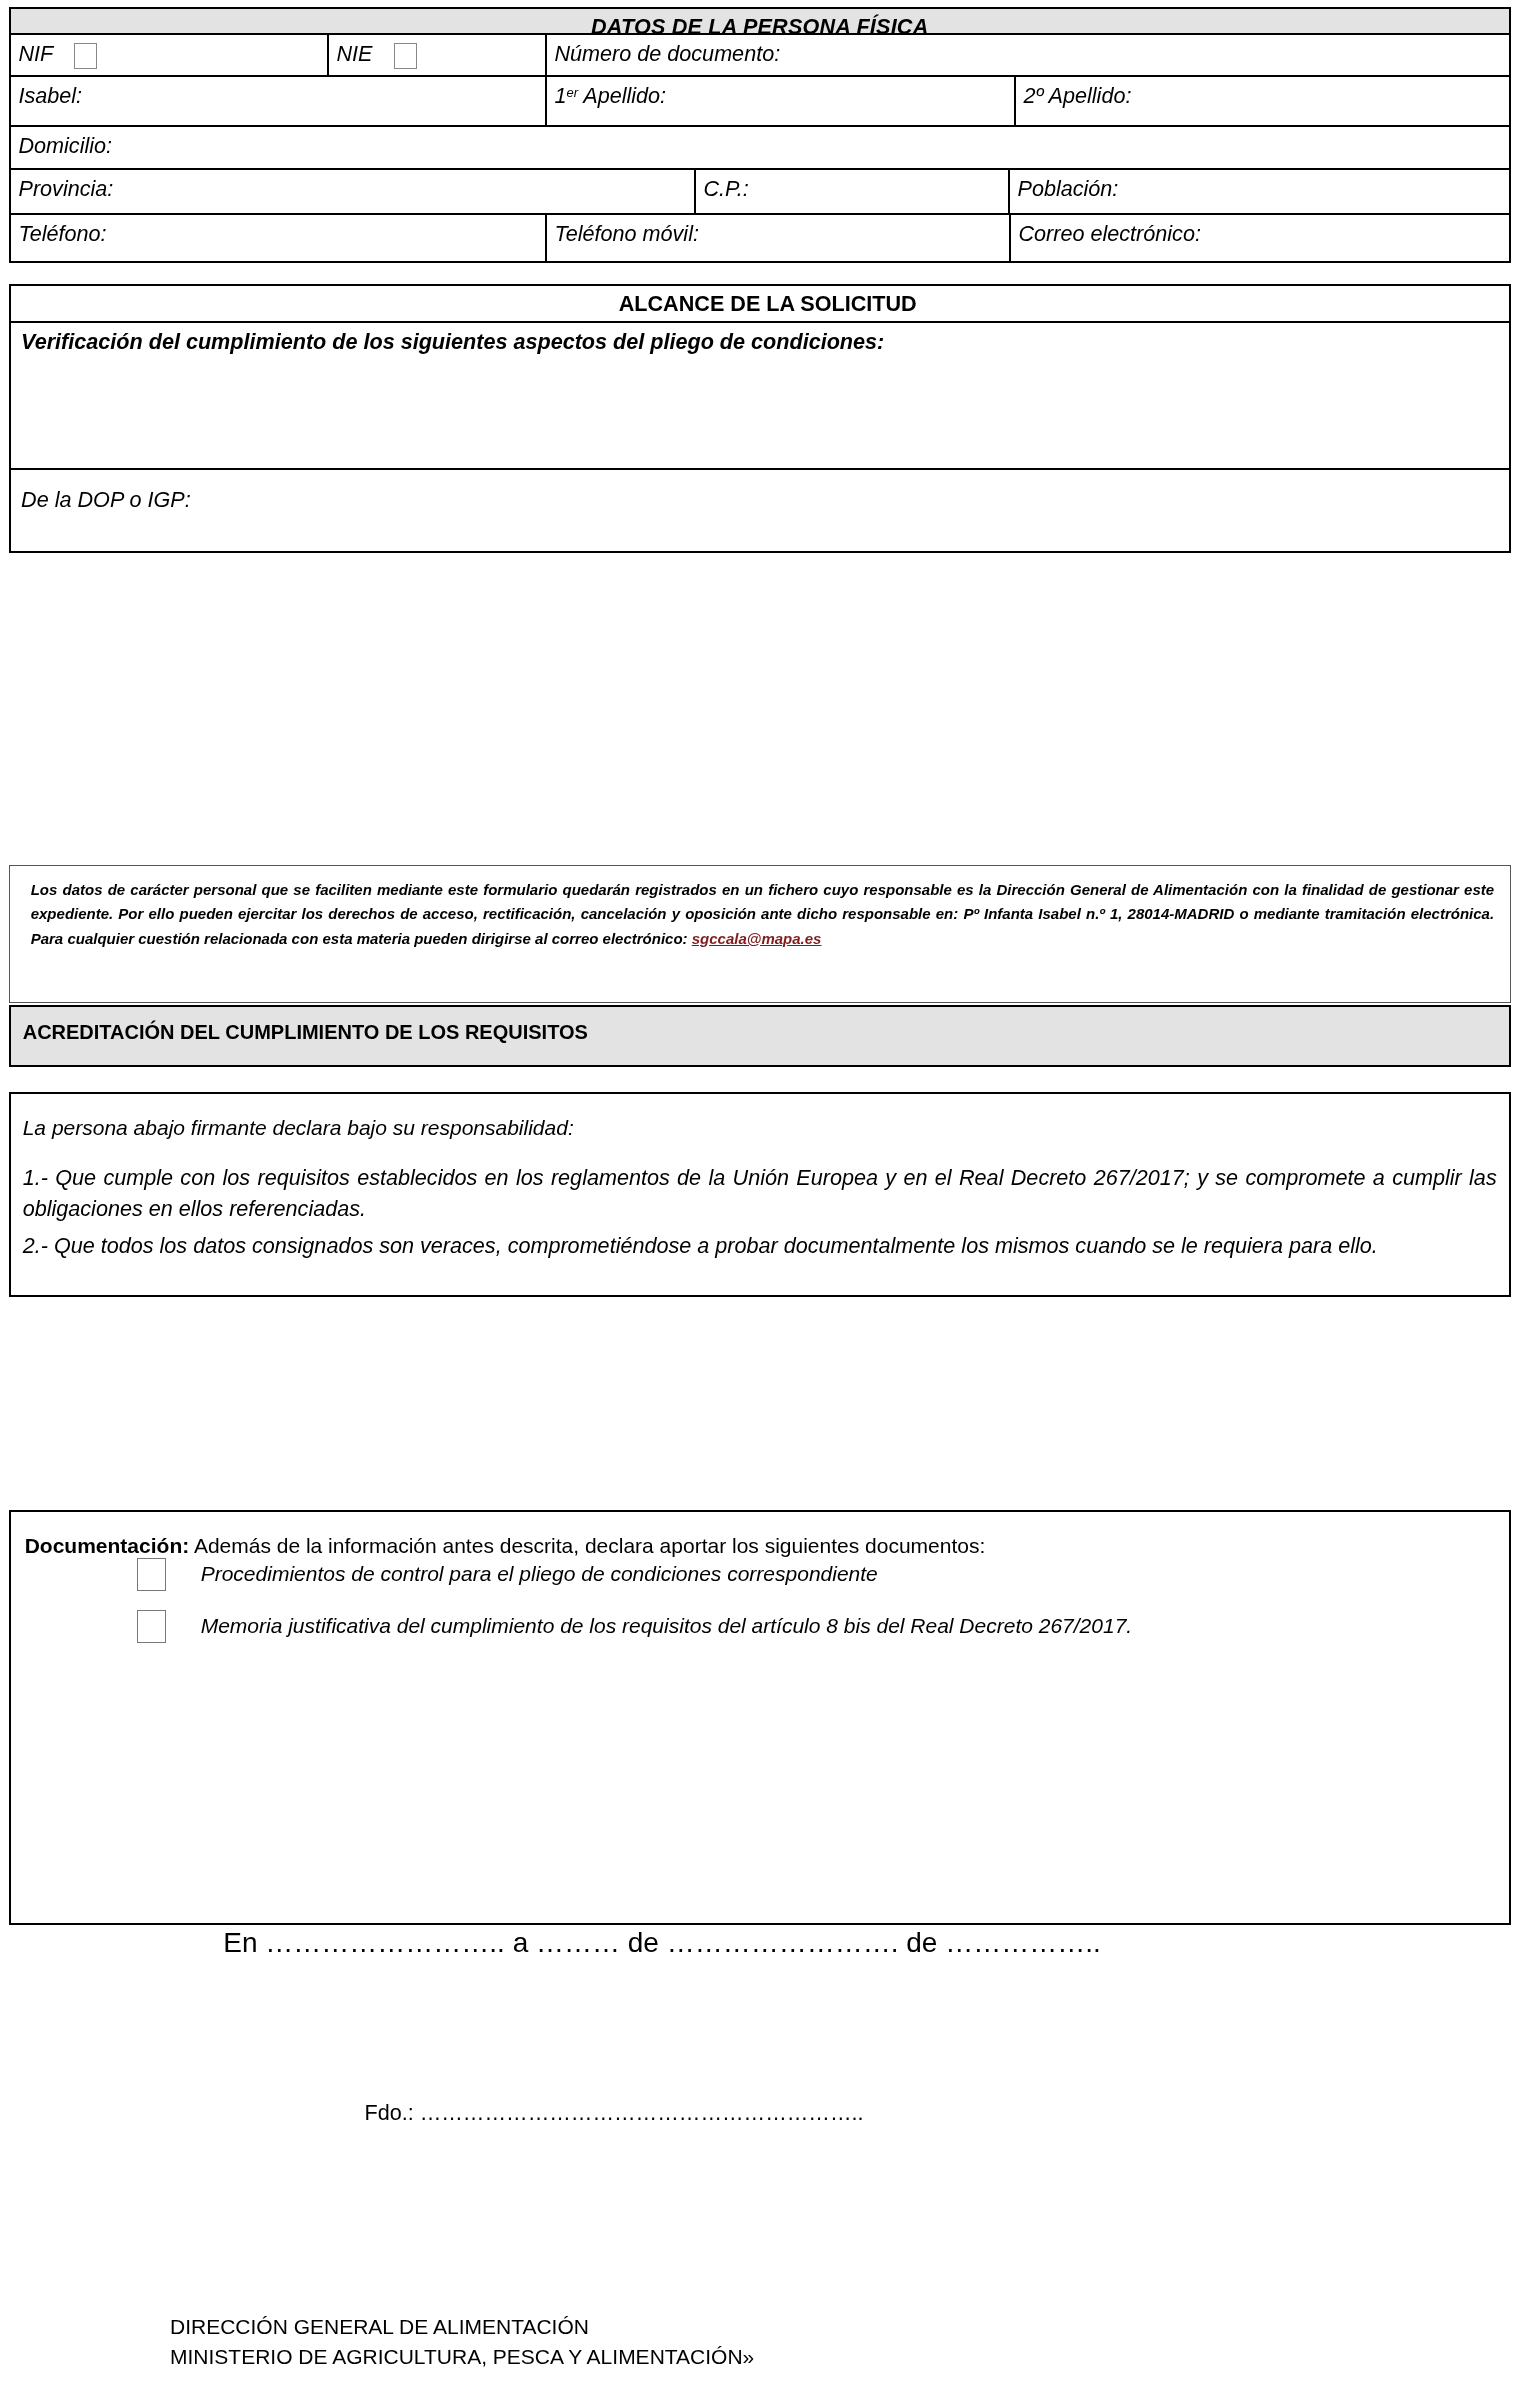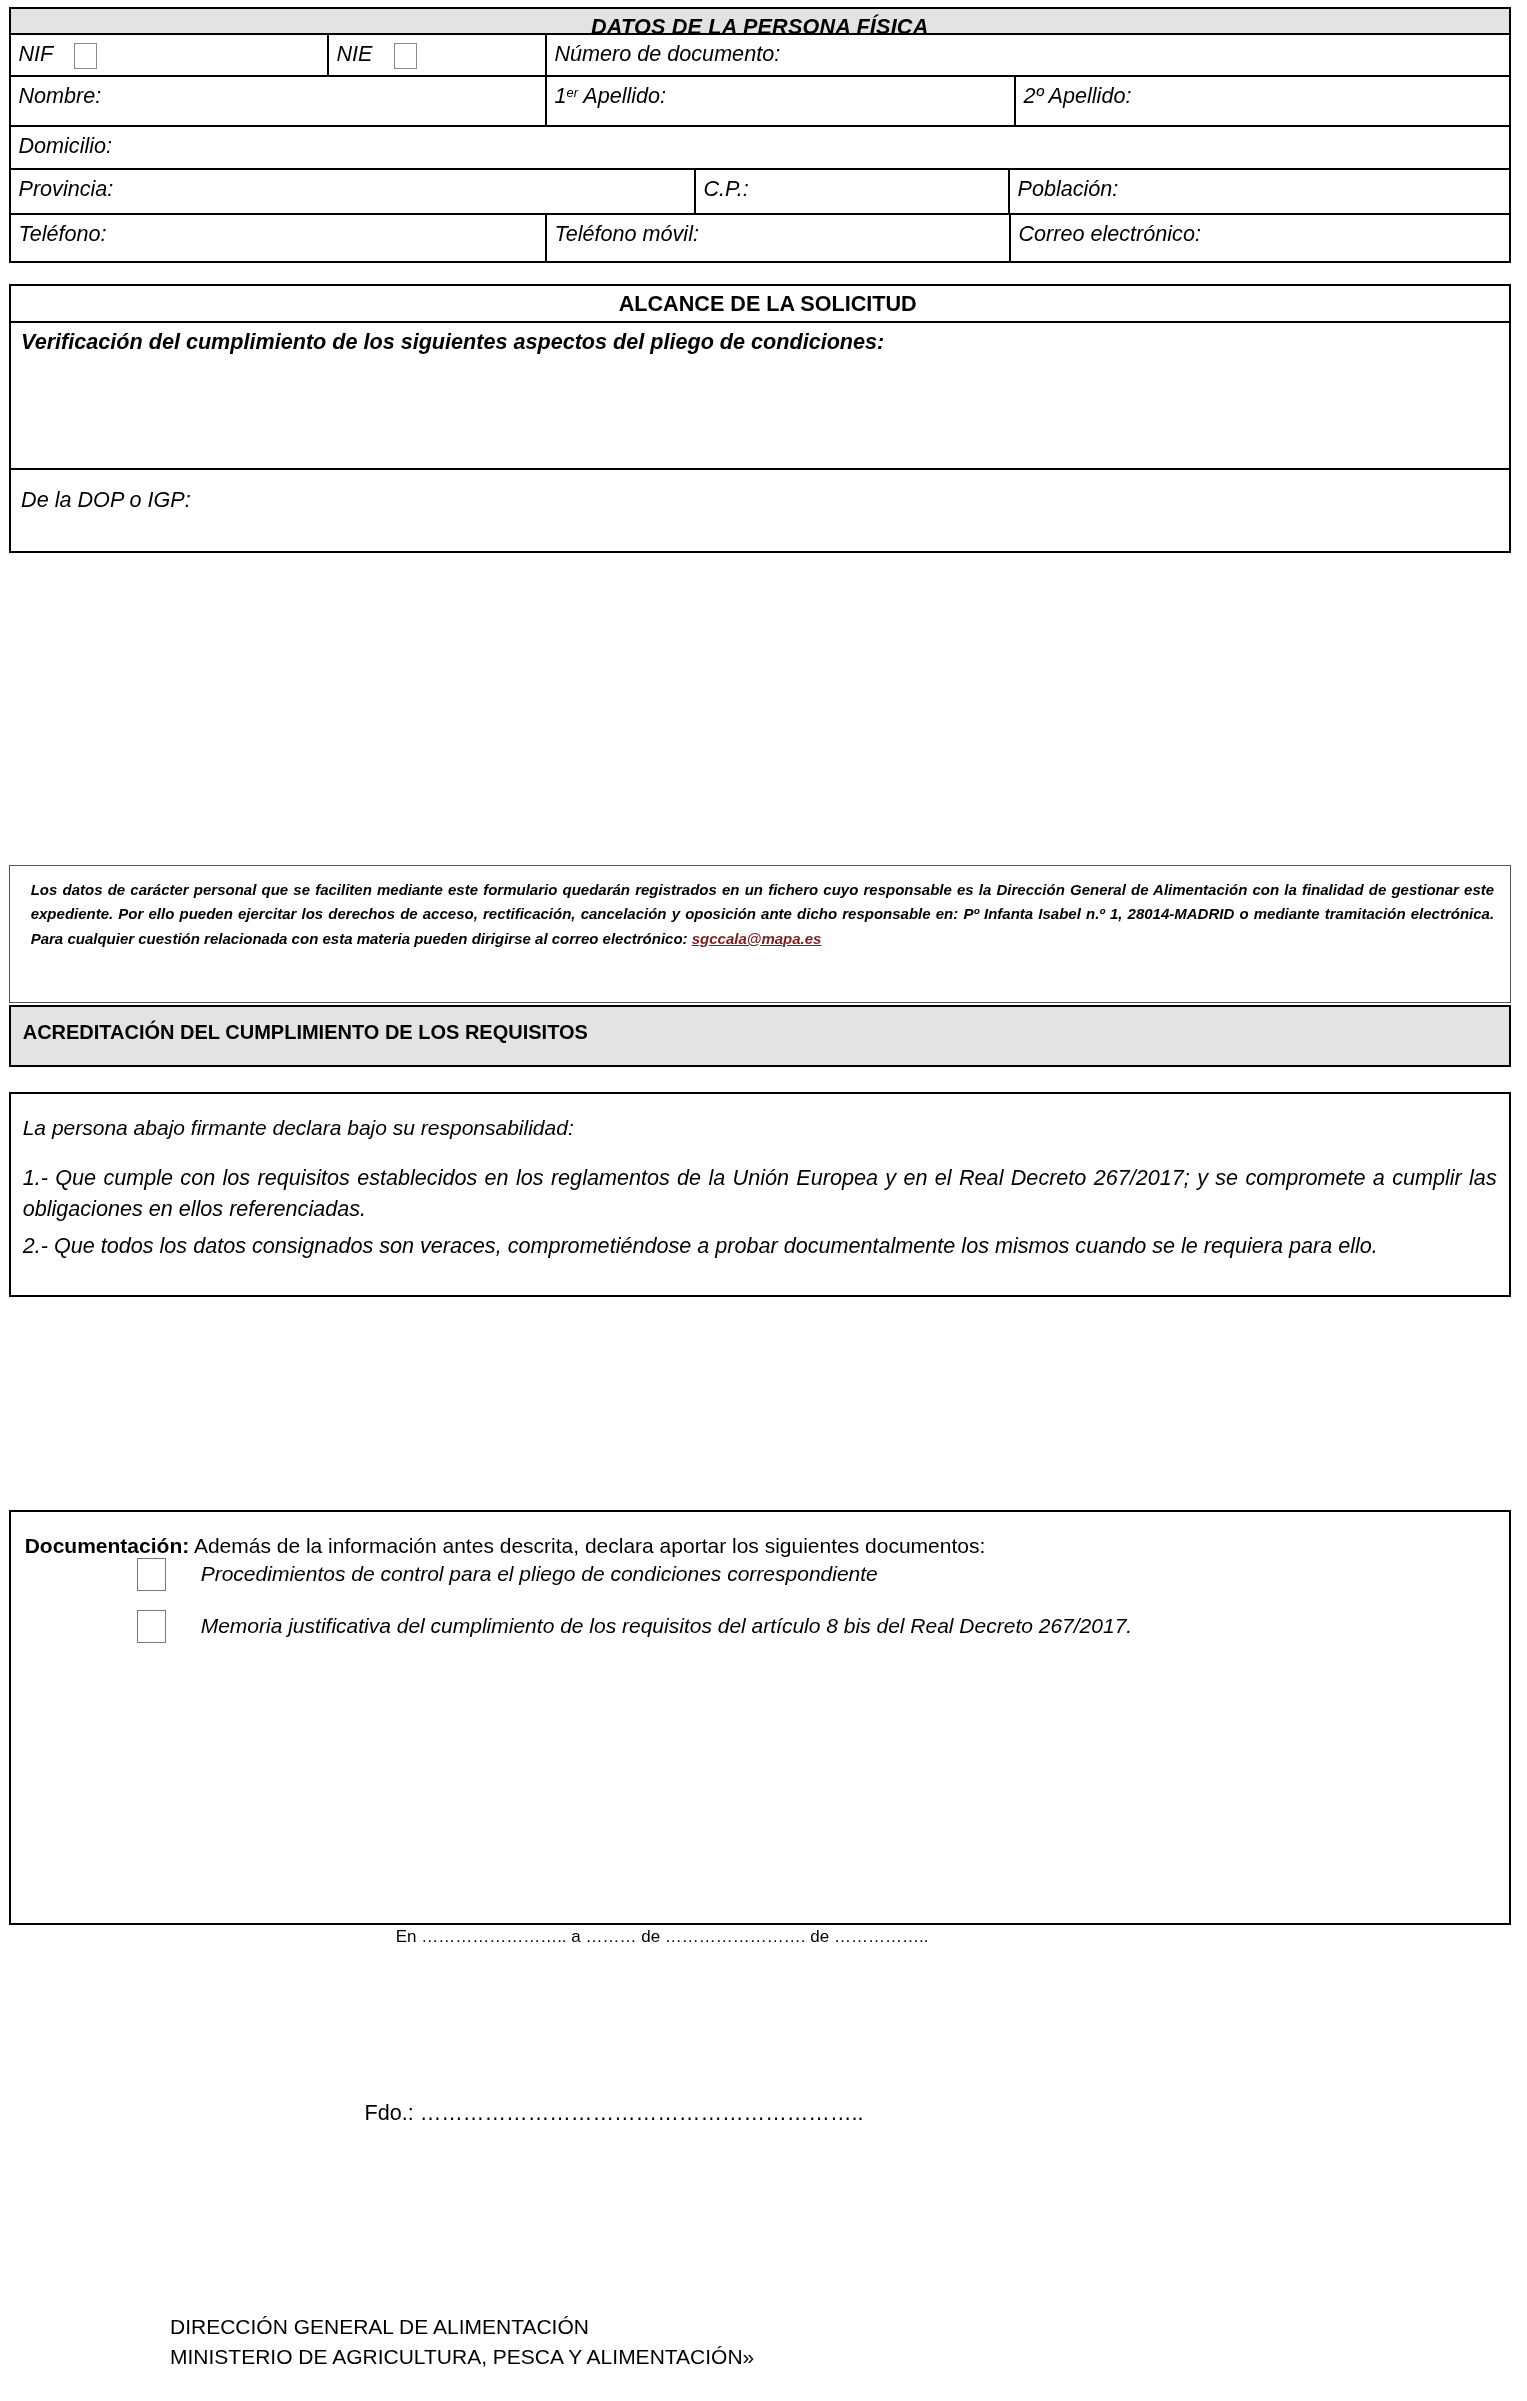--- a/index.html
+++ b/index.html
@@ -196,21 +196,21 @@
     margin-right: 35px;
   }
 
   
   .sig-date {
     position: absolute;
     left: 0;
     top: 1927px;
     width: 1324px;
     text-align: center;
-    font-size: 17px;
+    font-size: 28px;
   }
   .sig-fdo {
     position: absolute;
     left: 0;
     top: 2100px;
     width: 1228px;
     text-align: center;
     font-size: 21.6px;
   }
 
@@ -244,21 +244,21 @@
         <span>NIE</span>
         <span class="chk"></span>
       </div>
       <div class="cell" style="flex:1;">
         <span>Número de documento:</span>
       </div>
     </div>
 
     <div class="pd-row r-name">
       <div class="cell" style="width:534px;">
-        <span>Nombre:</span>
+        <span>Isabel:</span>
       </div>
       <div class="cell" style="width:469px;">
         <span><span>1</span><sup class="sm">er</sup><span> Apellido:</span></span>
       </div>
       <div class="cell" style="flex:1;">
         <span>2º Apellido:</span>
       </div>
     </div>
 
     <div class="pd-row r-dom">

